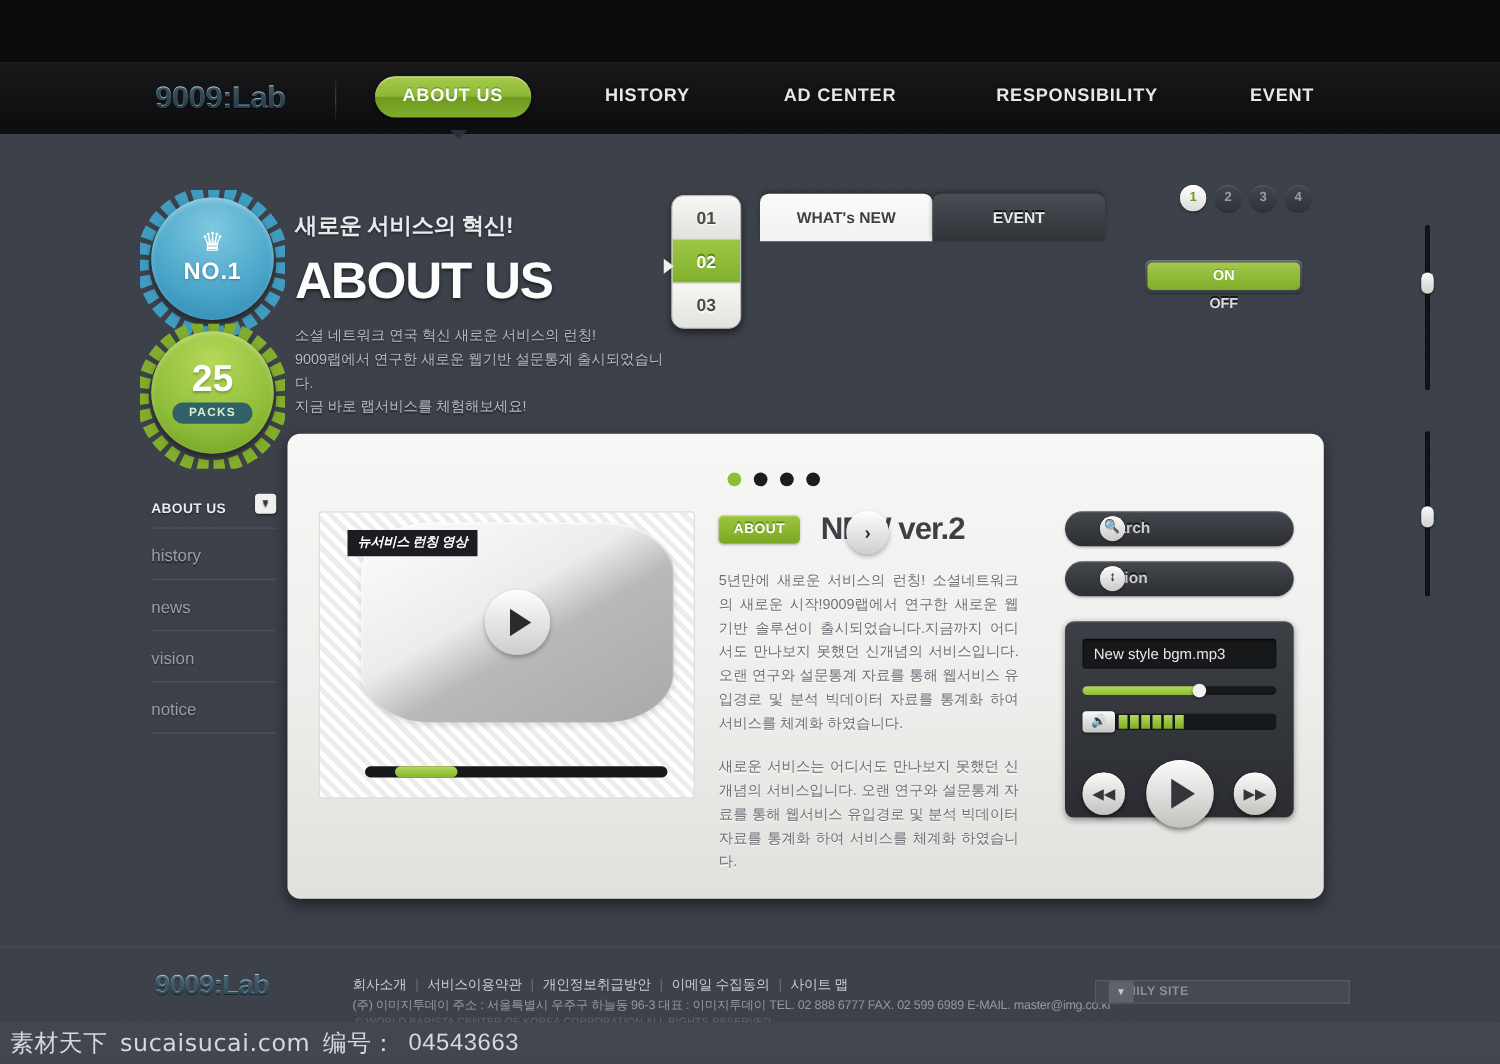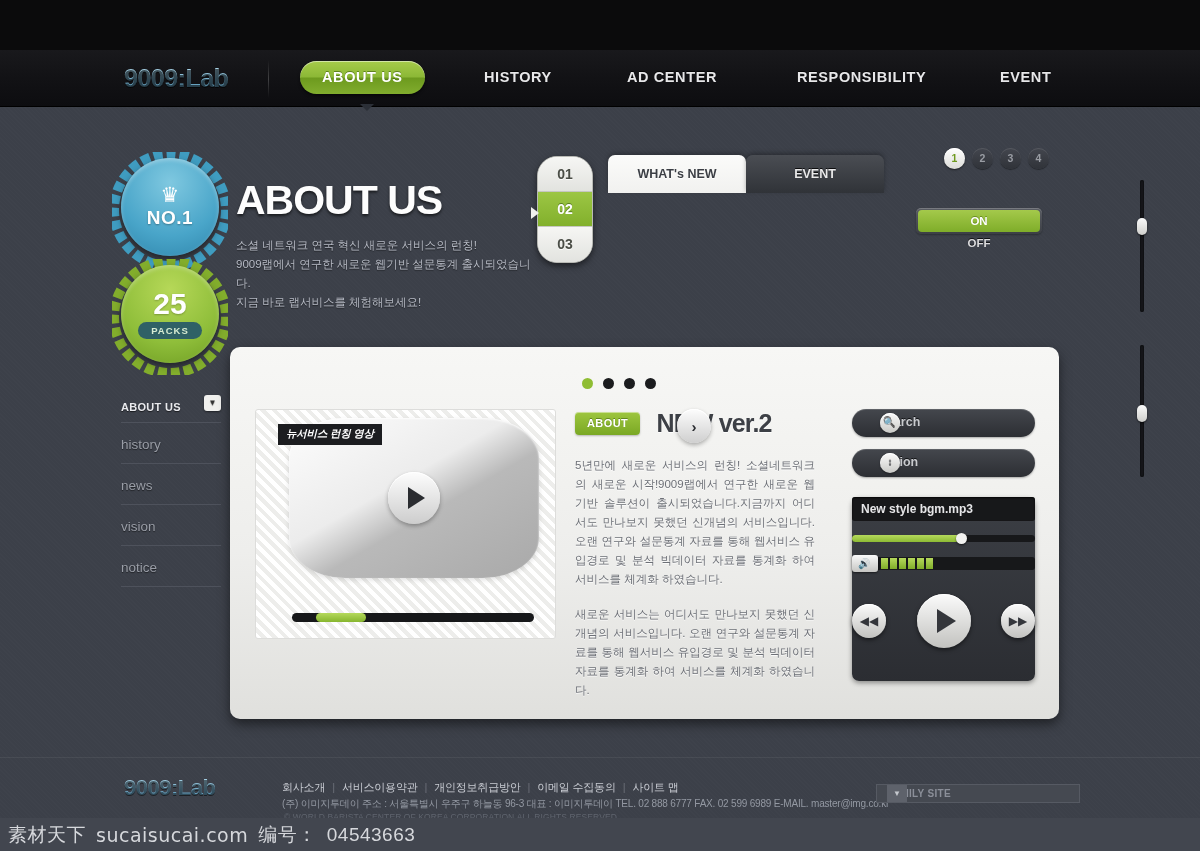--- a/index.html
+++ b/index.html
@@ -99,21 +99,21 @@
     text-shadow: 0 2px 3px rgba(0,0,0,0.6);
   }
   .hero-desc {
     margin-top: 14px; font-size: 11.5px; line-height: 19px; color: #b6bac4;
     text-shadow: 0 1px 1px rgba(0,0,0,0.5);
   }
 
   
   .steps {
     position: absolute; left: 537px; top: 156px; width: 56px;
-    border-radius: 20px; overflow: hidden;
+    border-radius: 10px; overflow: hidden;
     background: #e8e9e6;
     box-shadow: 0 3px 6px rgba(0,0,0,0.5), inset 0 1px 0 rgba(255,255,255,0.9);
     border: 1px solid #b9bab5;
   }
   .step {
     height: 35px; line-height: 35px; text-align: center;
     font-size: 14px; font-weight: bold; color: #4a4d46; cursor: pointer;
     border-bottom: 1px solid #c6c7c2;
     background: linear-gradient(to bottom, #f6f6f4, #e2e3df);
     text-shadow: 0 1px 0 rgba(255,255,255,0.8);
@@ -334,25 +334,25 @@
     position: absolute; right: 4px; top: 4px; width: 20px; height: 20px;
     border-radius: 50%; font-size: 10px; color: #3a3c41; line-height: 20px;
     text-align: center; cursor: pointer;
     background: linear-gradient(to bottom, #fbfbfb, #c9c9c6);
     box-shadow: inset 0 1px 0 #fff, 0 1px 2px rgba(0,0,0,0.4);
   }
   #search-field { top: 62px; }
   #option-field { top: 102px; }
 
   .mplayer {
-    position: absolute; left: 622px; top: 150px; width: 183px; height: 184px;
+    position: absolute; left: 622px; top: 150px; width: 183px; height: 157px;
     border-radius: 7px;
     background: linear-gradient(to bottom, #3c3f45, #2b2d32);
     box-shadow: 0 2px 5px rgba(0,0,0,0.4), inset 0 1px 0 rgba(255,255,255,0.12);
-    font-weight: bold;
+    padding: 14px;
   }
   .track {
     height: 24px; line-height: 24px; border-radius: 3px; background: #17181a;
     color: #e6e6e8; font-size: 12px; padding-left: 9px;
     box-shadow: inset 0 1px 2px rgba(0,0,0,0.8);
   }
   .seek {
     margin-top: 14px; height: 7px; border-radius: 4px; background: #17181a;
     position: relative; cursor: pointer;
   }
@@ -497,20 +497,21 @@
 
   <svg class="spikes" style="top:259px;" viewBox="0 0 116 116">
     <circle cx="58" cy="58" r="56" fill="none" stroke="#82ad2c" stroke-width="10" stroke-dasharray="9 4"></circle>
   </svg>
   <div class="badge badge-green">
     <div class="badge-25">25</div>
     <div class="packs-pill">PACKS</div>
   </div>
 
   <div class="hero">
+    <div class="hero-kicker">새로운 서비스의 혁신!</div>
     <div class="hero-title">ABOUT US</div>
     <div class="hero-desc">
       <div>소셜 네트워크 연국 혁신 새로운 서비스의 런칭!</div>
       <div>9009랩에서 연구한 새로운 웹기반 설문통계 출시되었습니다.</div>
       <div>지금 바로 랩서비스를 체험해보세요!</div>
     </div>
   </div>
 
   <div class="steps">
     <div class="step">01</div>

